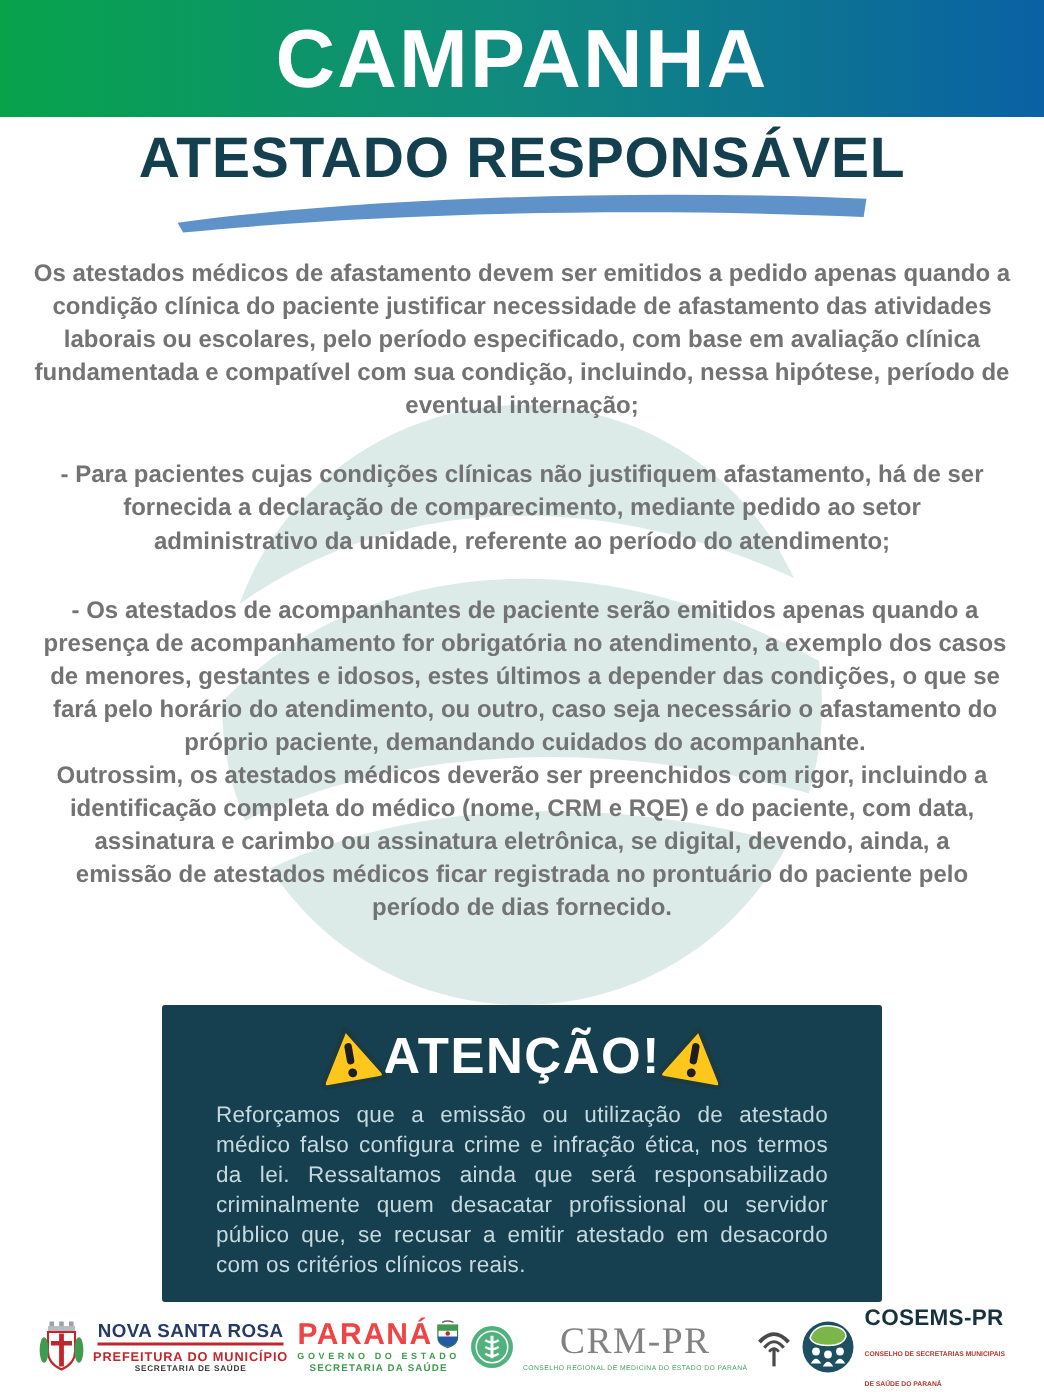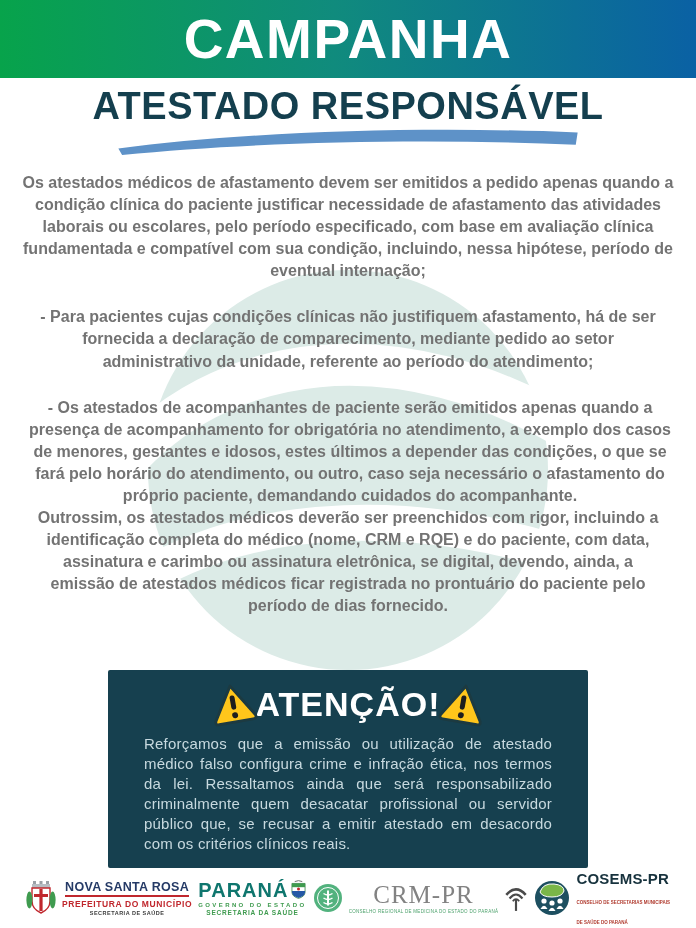--- a/index.html
+++ b/index.html
@@ -59,21 +59,21 @@
   }
   .logo { display:flex; align-items:center; gap:6px; }
   .logo-col { display:flex; flex-direction:column; align-items:center; }
 
   .nsr-name { font-size:12.5px; font-weight:700; color:#253a66; letter-spacing:0.3px;
               border-bottom:2px solid #c0272d; padding-bottom:1px; }
   .nsr-line2 { font-size:8.5px; font-weight:700; color:#c0272d; letter-spacing:0.6px; margin-top:2px; }
   .nsr-line3 { font-size:5.5px; font-weight:700; color:#3a3a3a; letter-spacing:0.5px; margin-top:1px; }
 
   .parana-top { display:flex; align-items:flex-start; gap:3px; }
-  .parana-name { font-size:20px; font-weight:800; color:#0f766e; letter-spacing:1px; line-height:1; }
+  .parana-name { font-size:20px; font-weight:800; color:#ef4444; letter-spacing:1px; line-height:1; }
   .parana-line2 { font-size:6px; color:#3f9b4f; font-weight:700; letter-spacing:2.4px; margin-top:2px; }
   .parana-line3 { font-size:6.5px; color:#3f9b4f; font-weight:700; letter-spacing:0.8px; margin-top:1px; }
 
   .crm-name { font-family:"Liberation Serif", serif; font-size:25px; color:#828282;
               letter-spacing:1px; line-height:1; }
   .crm-caption { font-size:4.5px; color:#4aa06a; letter-spacing:0.3px; margin-top:2px; white-space:nowrap; }
 
   .cosems-name { font-size:15px; font-weight:800; color:#17323d; letter-spacing:0.2px; line-height:1; }
   .cosems-caption { font-size:4.5px; color:#b03a2e; font-weight:700; line-height:1.3; margin-top:2px; }
   .cosems-col { align-items:flex-start;gap:12px; }

